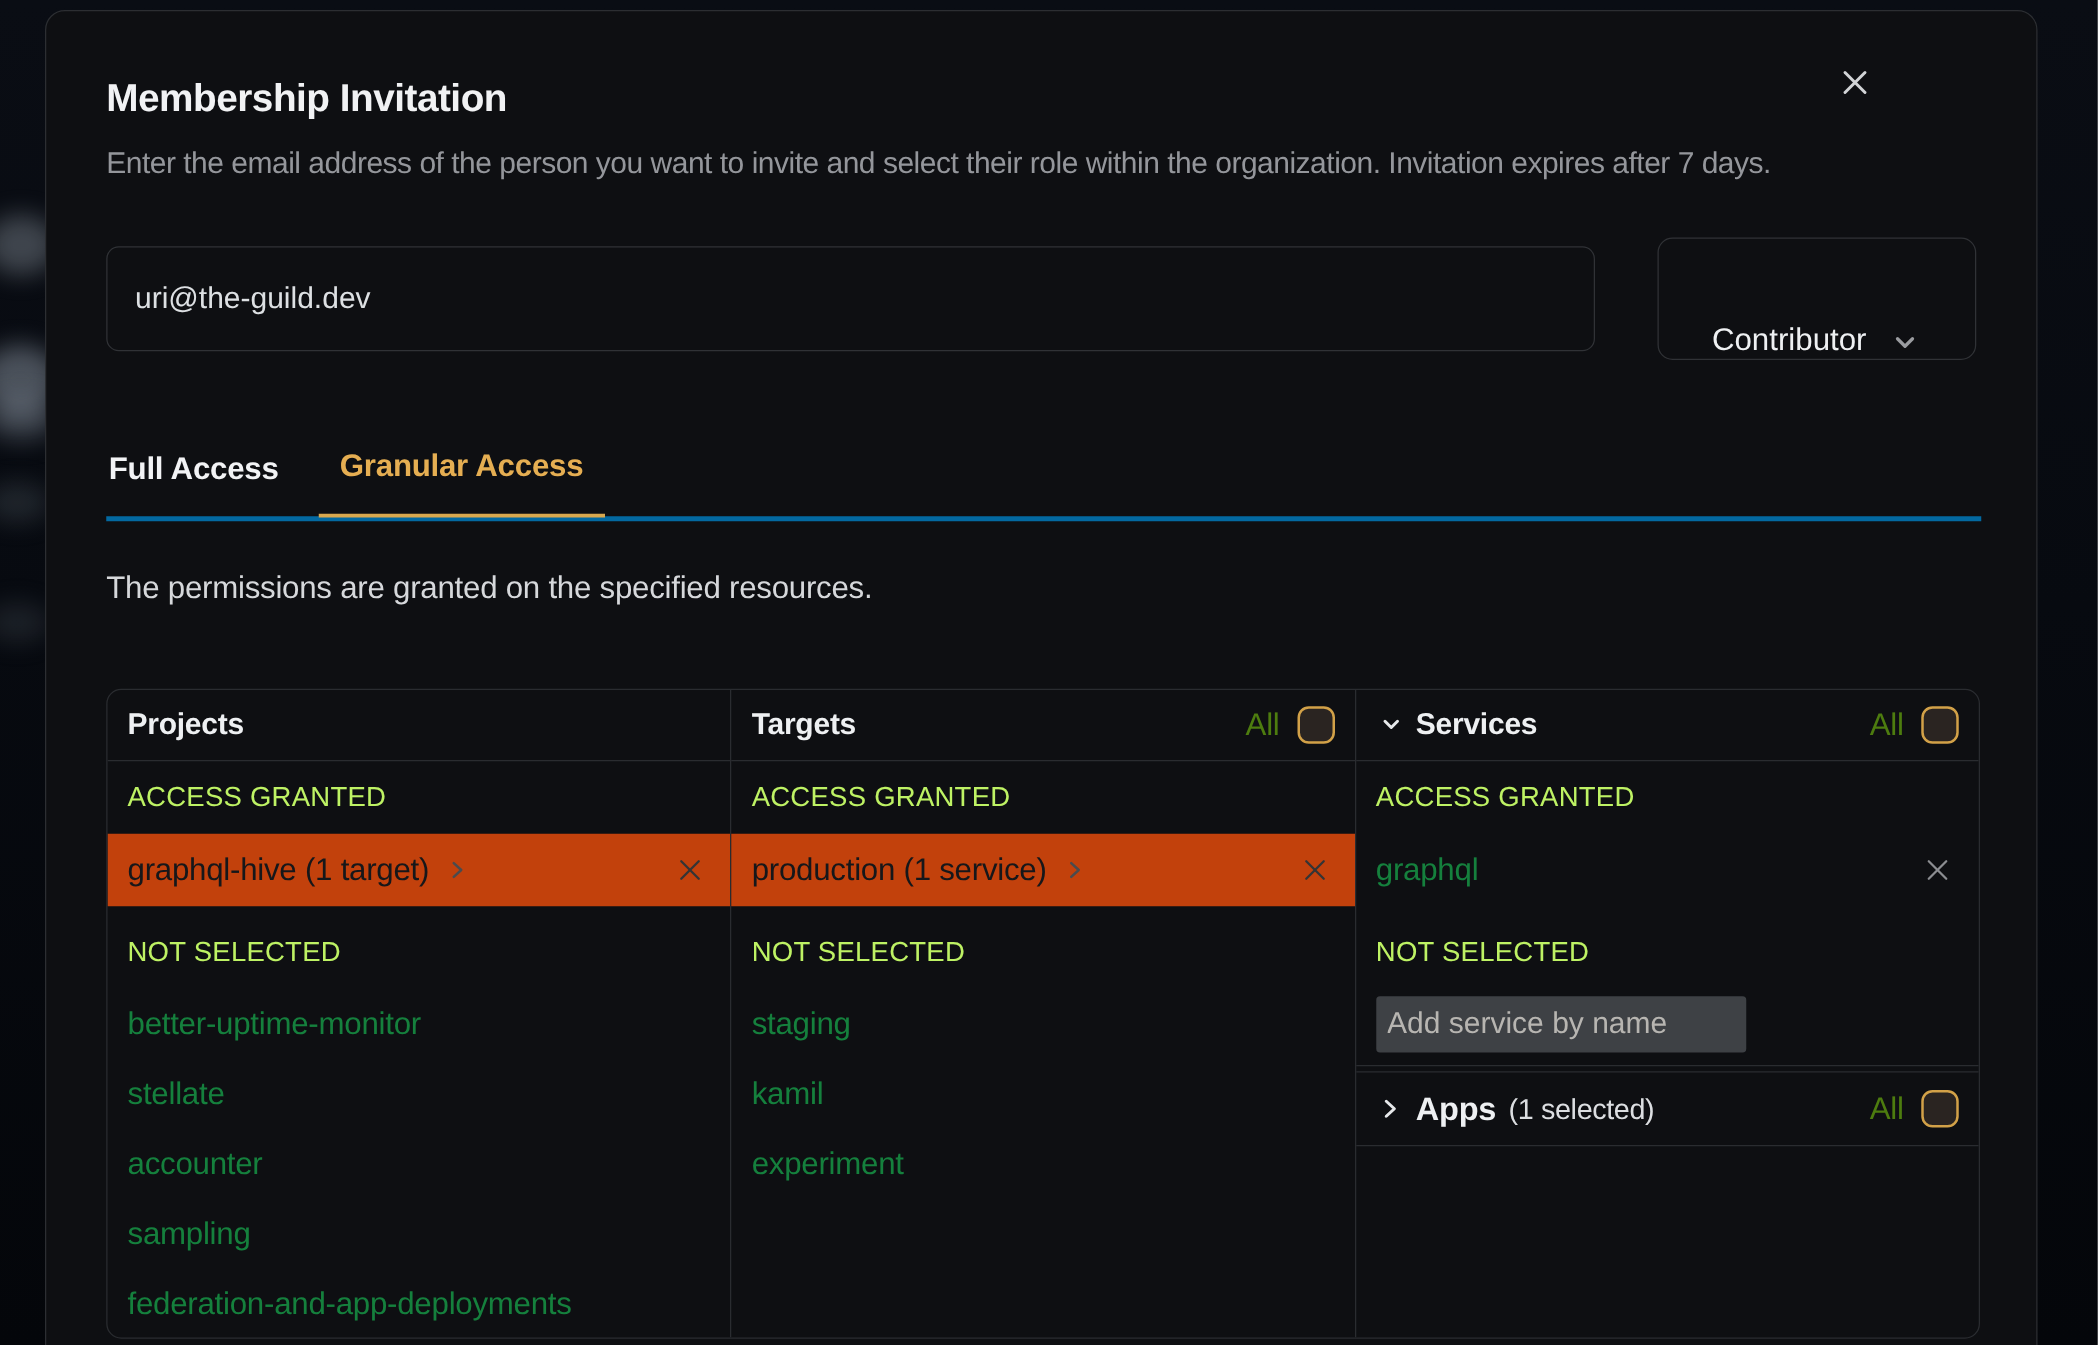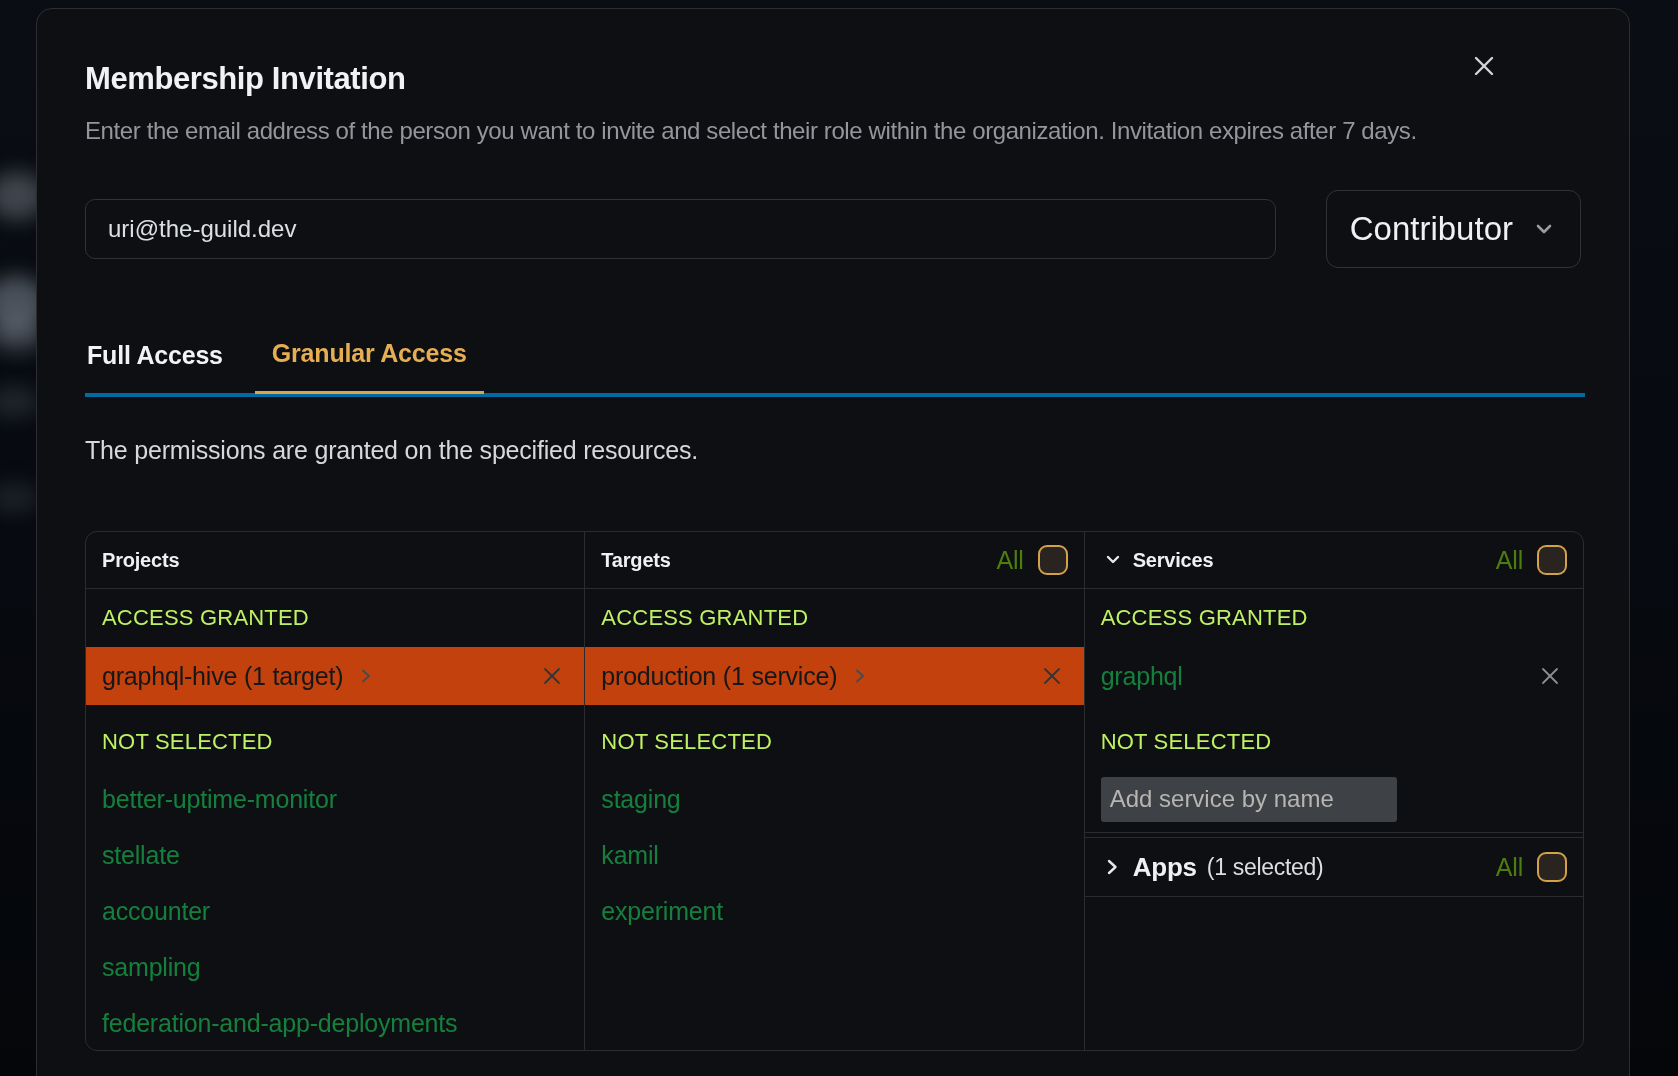--- a/index.html
+++ b/index.html
@@ -36,33 +36,33 @@
     font-size: 31px; font-weight: 700; line-height: 40px;
     color: #f1f2f4; letter-spacing: -0.4px;
   }
   .dialog-desc {
     margin-top: 14px; width: 1512px;
     font-size: 24px; line-height: 35px; letter-spacing: -0.4px;
     color: #94969b;
   }
   .form-row { margin-top: 42px; display: flex; align-items: center; }
   .email-input {
-    width: 1194px; height: 60px;
+    width: 1194px; height: 84px;
     background: transparent;
     border: 1px solid #303236; border-radius: 10px;
     color: #dde0e3; font-size: 24px; font-family: "Liberation Sans", sans-serif;
     padding: 0 22px; outline: none;
   }
   .role-select {
     margin-left: 50px;
-    width: 256px; height: 78px;
+    width: 256px; height: 98px;
     background: transparent;
     border: 1px solid #303236; border-radius: 12px;
-    display: flex; align-items: center; justify-content: center; gap: 18px;
-    color: #eef0f2; font-size: 33px; font-family: "Liberation Sans", sans-serif;
+    display: flex; align-items: flex-end; justify-content: center; gap: 18px;
+    color: #eef0f2; font-size: 25px; font-family: "Liberation Sans", sans-serif;
     cursor: pointer;
   }
   .tabs {
     margin-top: 70px; width: 1500px;
     display: flex; align-items: flex-end;
     border-bottom: 4px solid #0369a1;
   }
   .tab {
     font-size: 25px; font-weight: 700; line-height: 30px;
     padding: 0 2px 23px 2px; margin-right: 30px;
@@ -80,21 +80,21 @@
     margin-top: 64px; width: 1499px; height: 520px;
     border: 1px solid #2a2c30; border-radius: 12px;
     display: flex; overflow: hidden;
   }
   .col { flex: 1 1 0; min-width: 0; }
   .col + .col { border-left: 1px solid #2a2c30; }
   .col-header {
     height: 57px; border-bottom: 1px solid #2a2c30;
     display: flex; align-items: center; padding: 0 16px;
   }
-  .col-title { font-size: 20px; font-weight: 700; color: #eef0f2; }
+  .col-title { font-size: 24px; font-weight: 700; color: #eef0f2; }
   .all-group { margin-left: auto; display: flex; align-items: center; gap: 14px; }
   .all-label { font-size: 25px; color: #4d7c0f; }
   .checkbox {
     width: 30px; height: 30px; border-radius: 9px;
     border: 2px solid #d2a148; background: #2a2421; cursor: pointer;
     flex: 0 0 auto;
   }
   .label-row {
     height: 58px; display: flex; align-items: center; padding: 0 16px;
     font-size: 22px; color: #bef264; letter-spacing: 0.2px;

